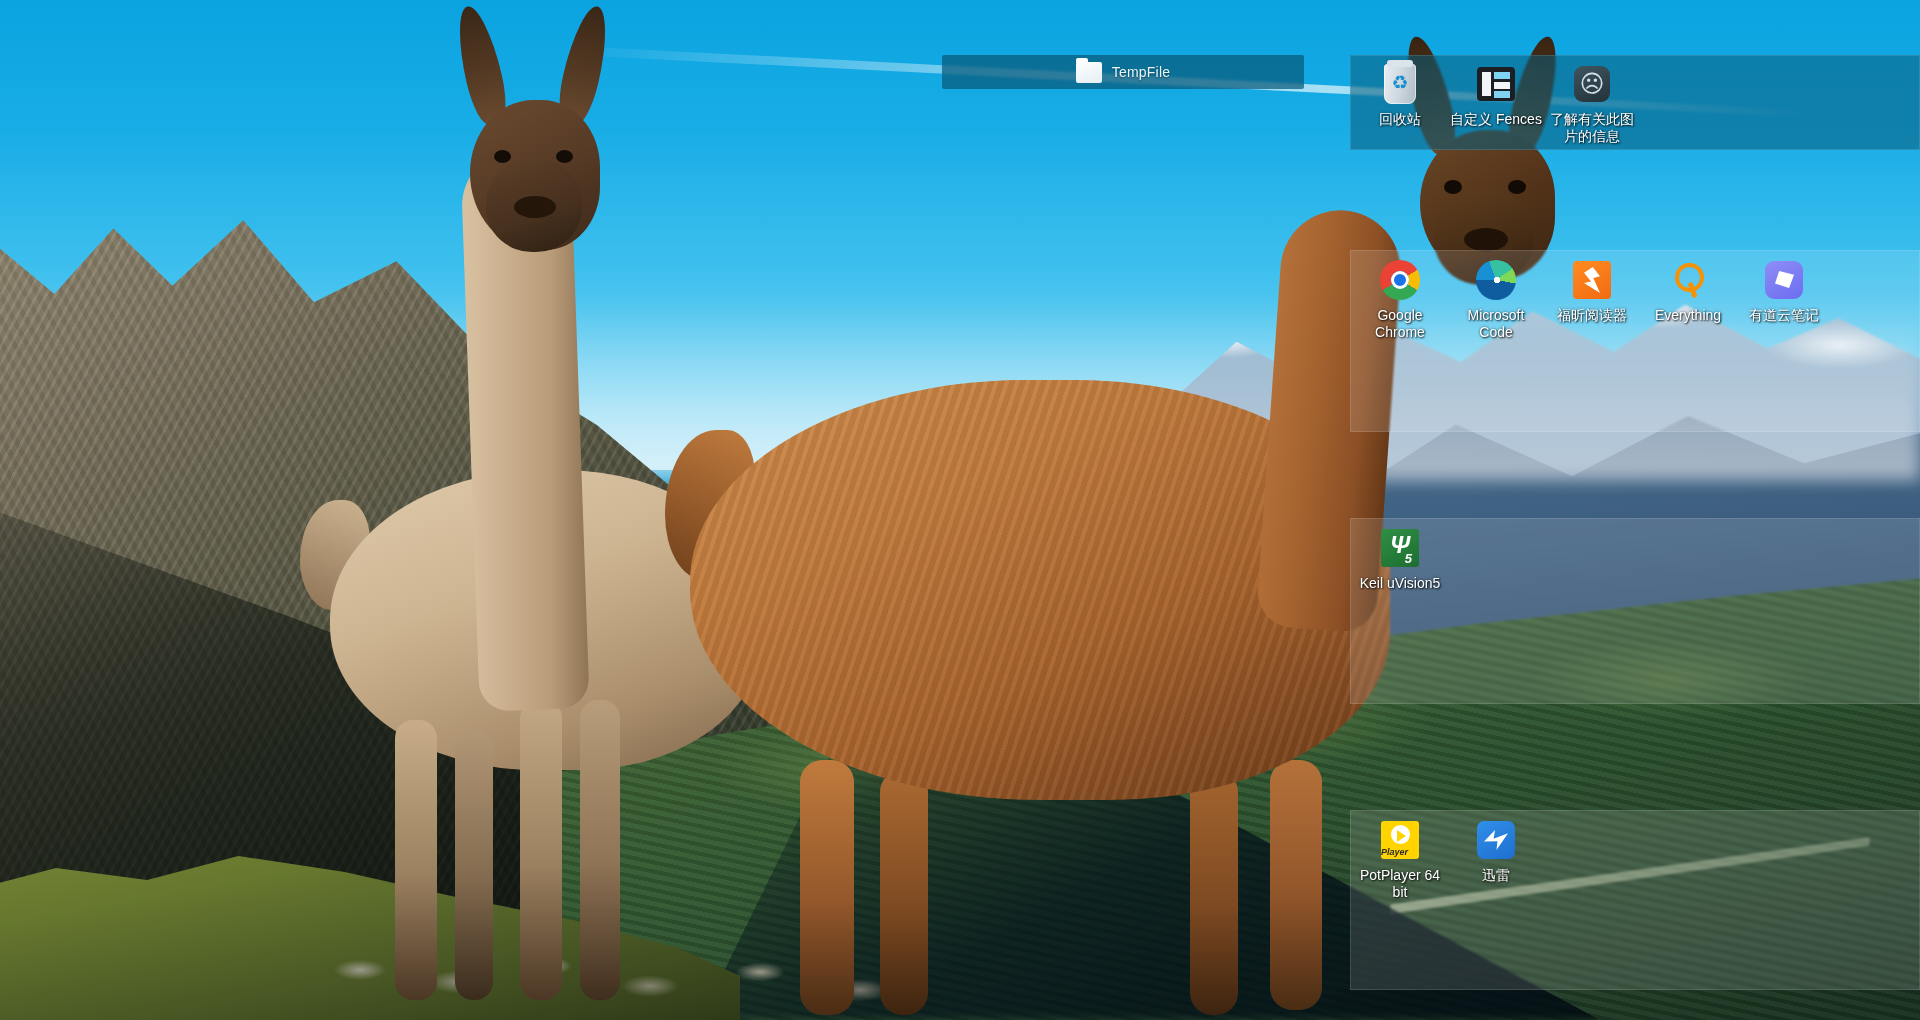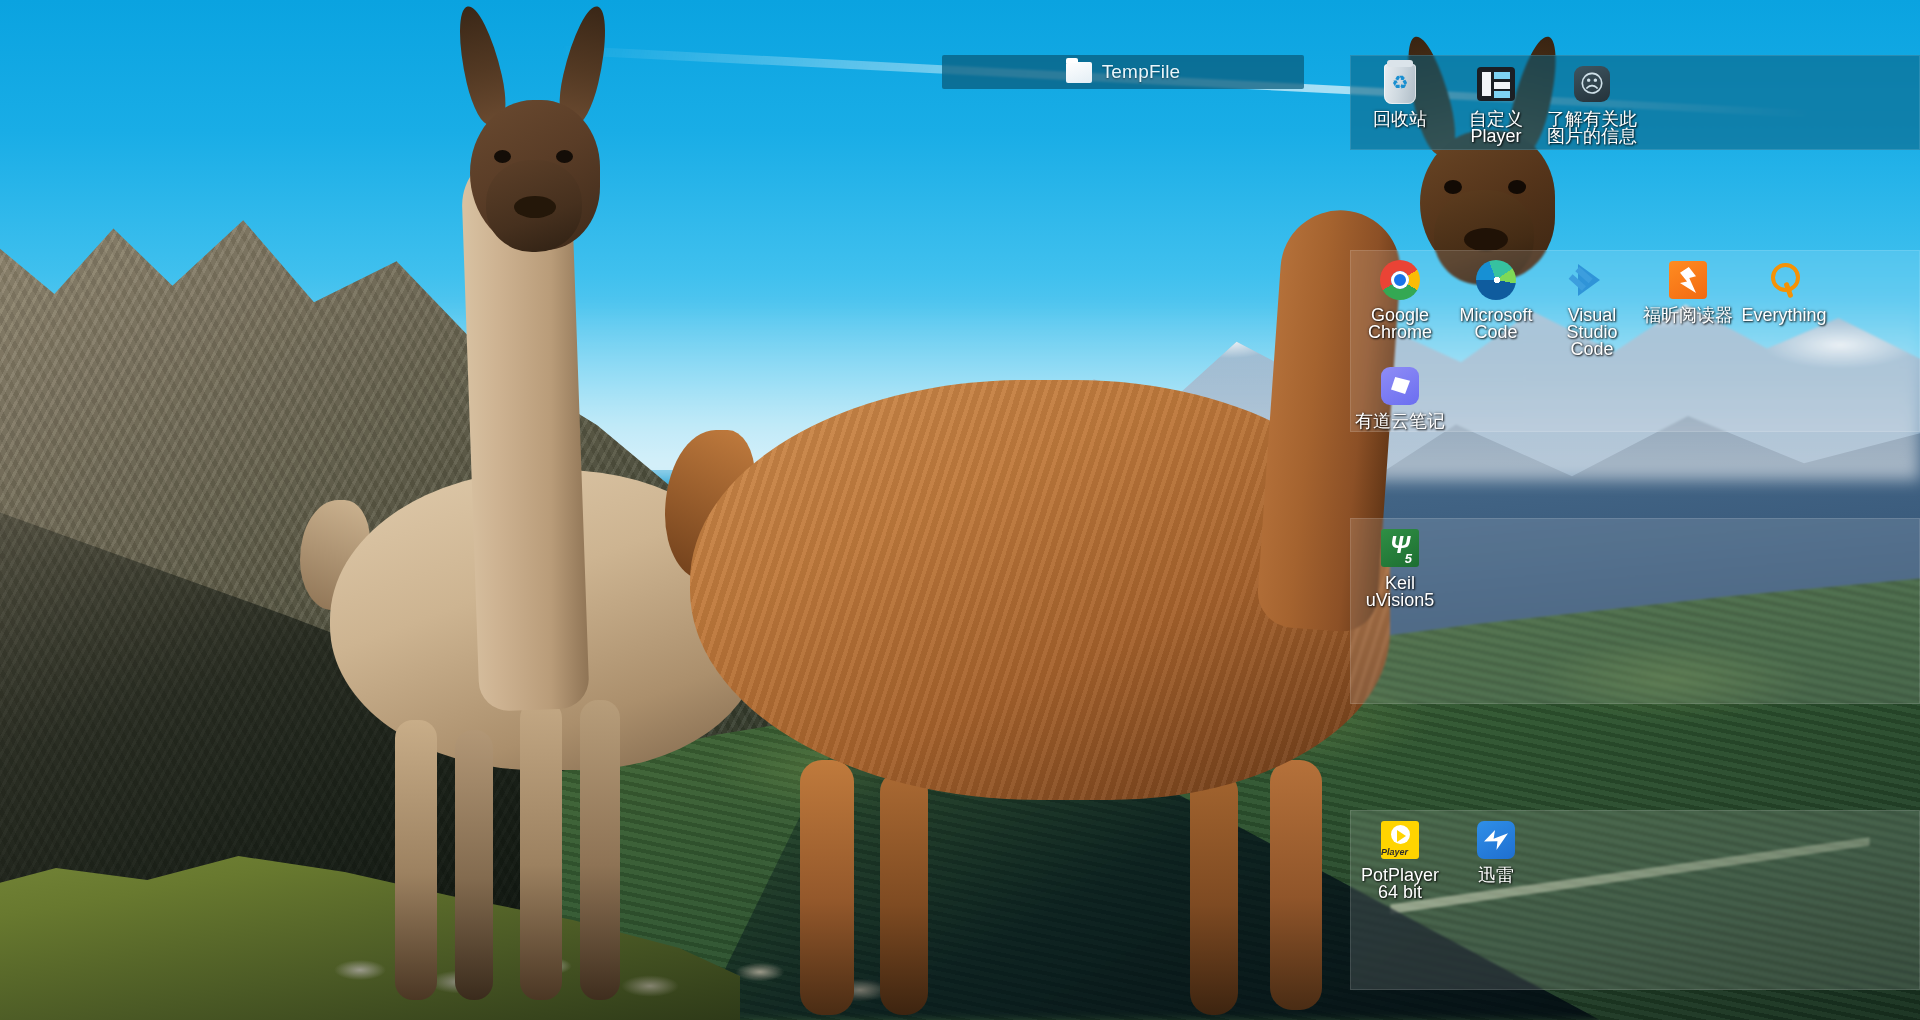--- a/index.html
+++ b/index.html
@@ -226,21 +226,21 @@
     border:1px solid rgba(255,255,255,0.12);
   }
   .fence.titled {
     background:rgba(8,90,122,0.72);
     border:none;
     border-radius:2px;
     display:flex; align-items:center; justify-content:center; gap:10px;
   }
   .fence-title {
     color:#eaf6fb;
-    font-size:19px;
+    font-size:14px;
     letter-spacing:.2px;
     text-shadow:0 1px 2px rgba(0,0,0,.45);
     white-space:nowrap;
   }
 
   
   .icon-grid { position:absolute; display:flex; flex-wrap:wrap; }
   .desk-icon {
     width:96px;
     padding-top:6px;
@@ -248,21 +248,21 @@
     cursor:default;
   }
   .desk-icon .glyph {
     width:44px; height:44px;
     display:flex; align-items:center; justify-content:center;
     margin-bottom:5px;
     position:relative;
   }
   .desk-icon .lbl {
     color:#ffffff;
-    font-size:18px;
+    font-size:14px;
     line-height:17px;
     text-align:center;
     text-shadow:1px 1px 2px rgba(0,0,0,.85), 0 0 3px rgba(0,0,0,.6);
     word-break:break-word;
     max-width:94px;
   }
 
   
   .ico-recycle { width:32px;height:40px;background:linear-gradient(100deg,#e9eef2 0%,#cfd9e0 48%,#aebcc6 100%);
       border-radius:4px 4px 8px 8px; position:relative; box-shadow:inset 0 0 0 1px rgba(255,255,255,.55);}
@@ -403,21 +403,21 @@
         <i class="ico-recycle"></i>
       </span>
     <span class="lbl">回收站</span>
   </div>
 
 
   <div class="desk-icon">
     <span class="glyph">
         <i class="ico-fences"></i>
       </span>
-    <span class="lbl">自定义 Player</span>
+    <span class="lbl">自定义 Fences</span>
   </div>
 
   <div class="desk-icon">
     <span class="glyph">
         <i class="ico-info"></i>
       </span>
     <span class="lbl">了解有关此图片的信息</span>
   </div>
 </div>
 
@@ -431,26 +431,20 @@
     <span class="lbl">Google Chrome</span>
   </div>
 
   <div class="desk-icon">
     <span class="glyph">
         <i class="ico-edge"></i>
       </span>
     <span class="lbl">Microsoft Code</span>
   </div>
 
-  <div class="desk-icon">
-    <span class="glyph">
-        <i class="ico-vscode"></i>
-      </span>
-    <span class="lbl">Visual Studio Code</span>
-  </div>
 
   <div class="desk-icon">
     <span class="glyph">
         <i class="ico-foxit"></i>
       </span>
     <span class="lbl">福昕阅读器</span>
   </div>
 
   <div class="desk-icon">
     <span class="glyph">

